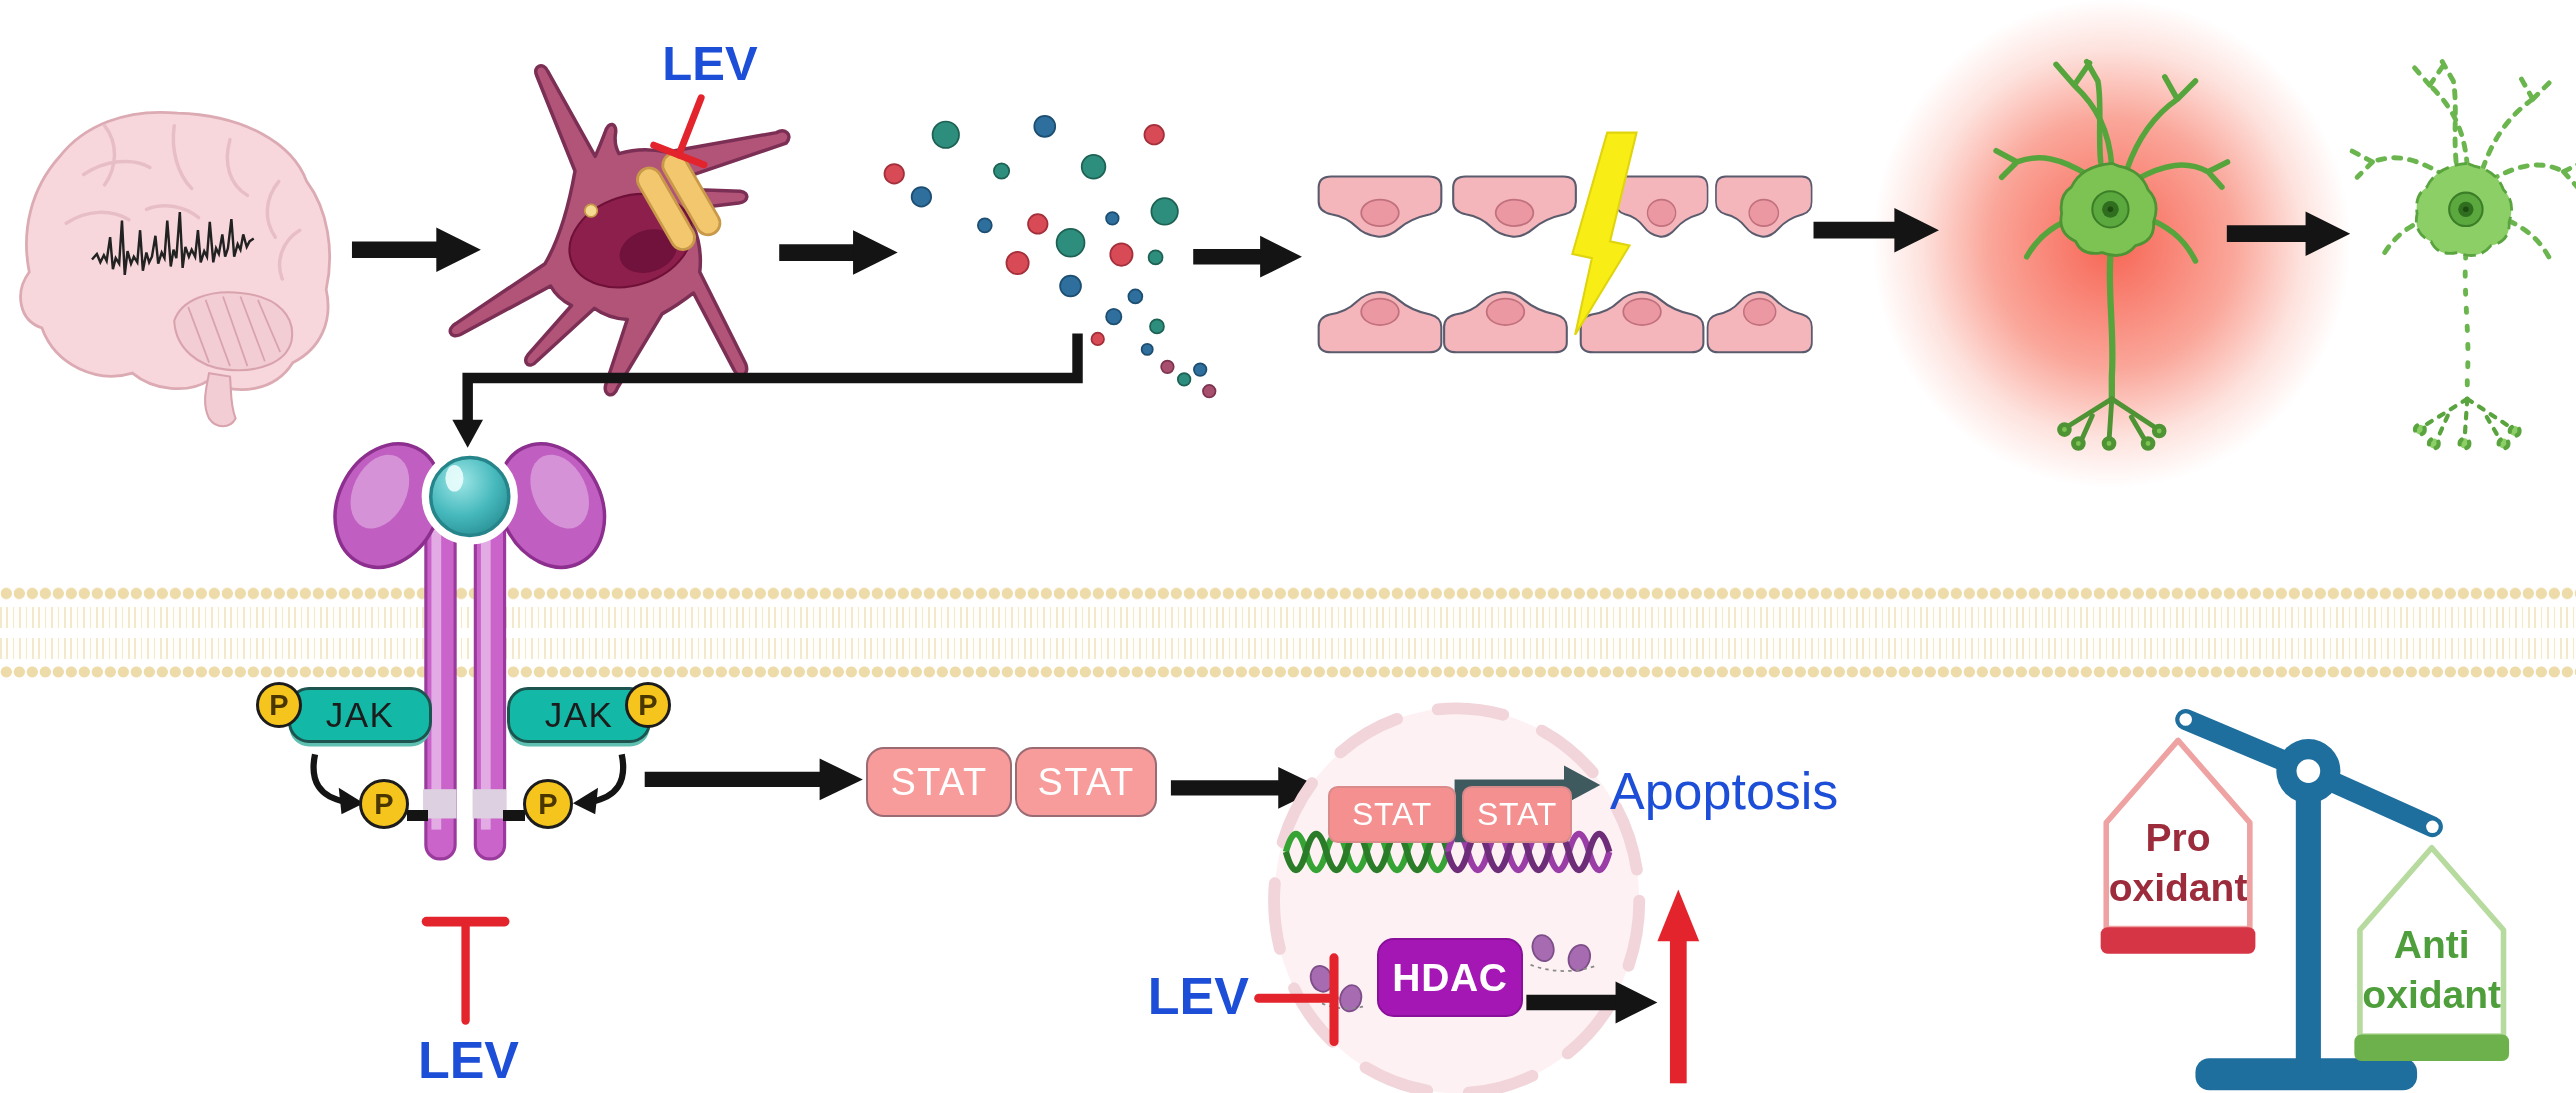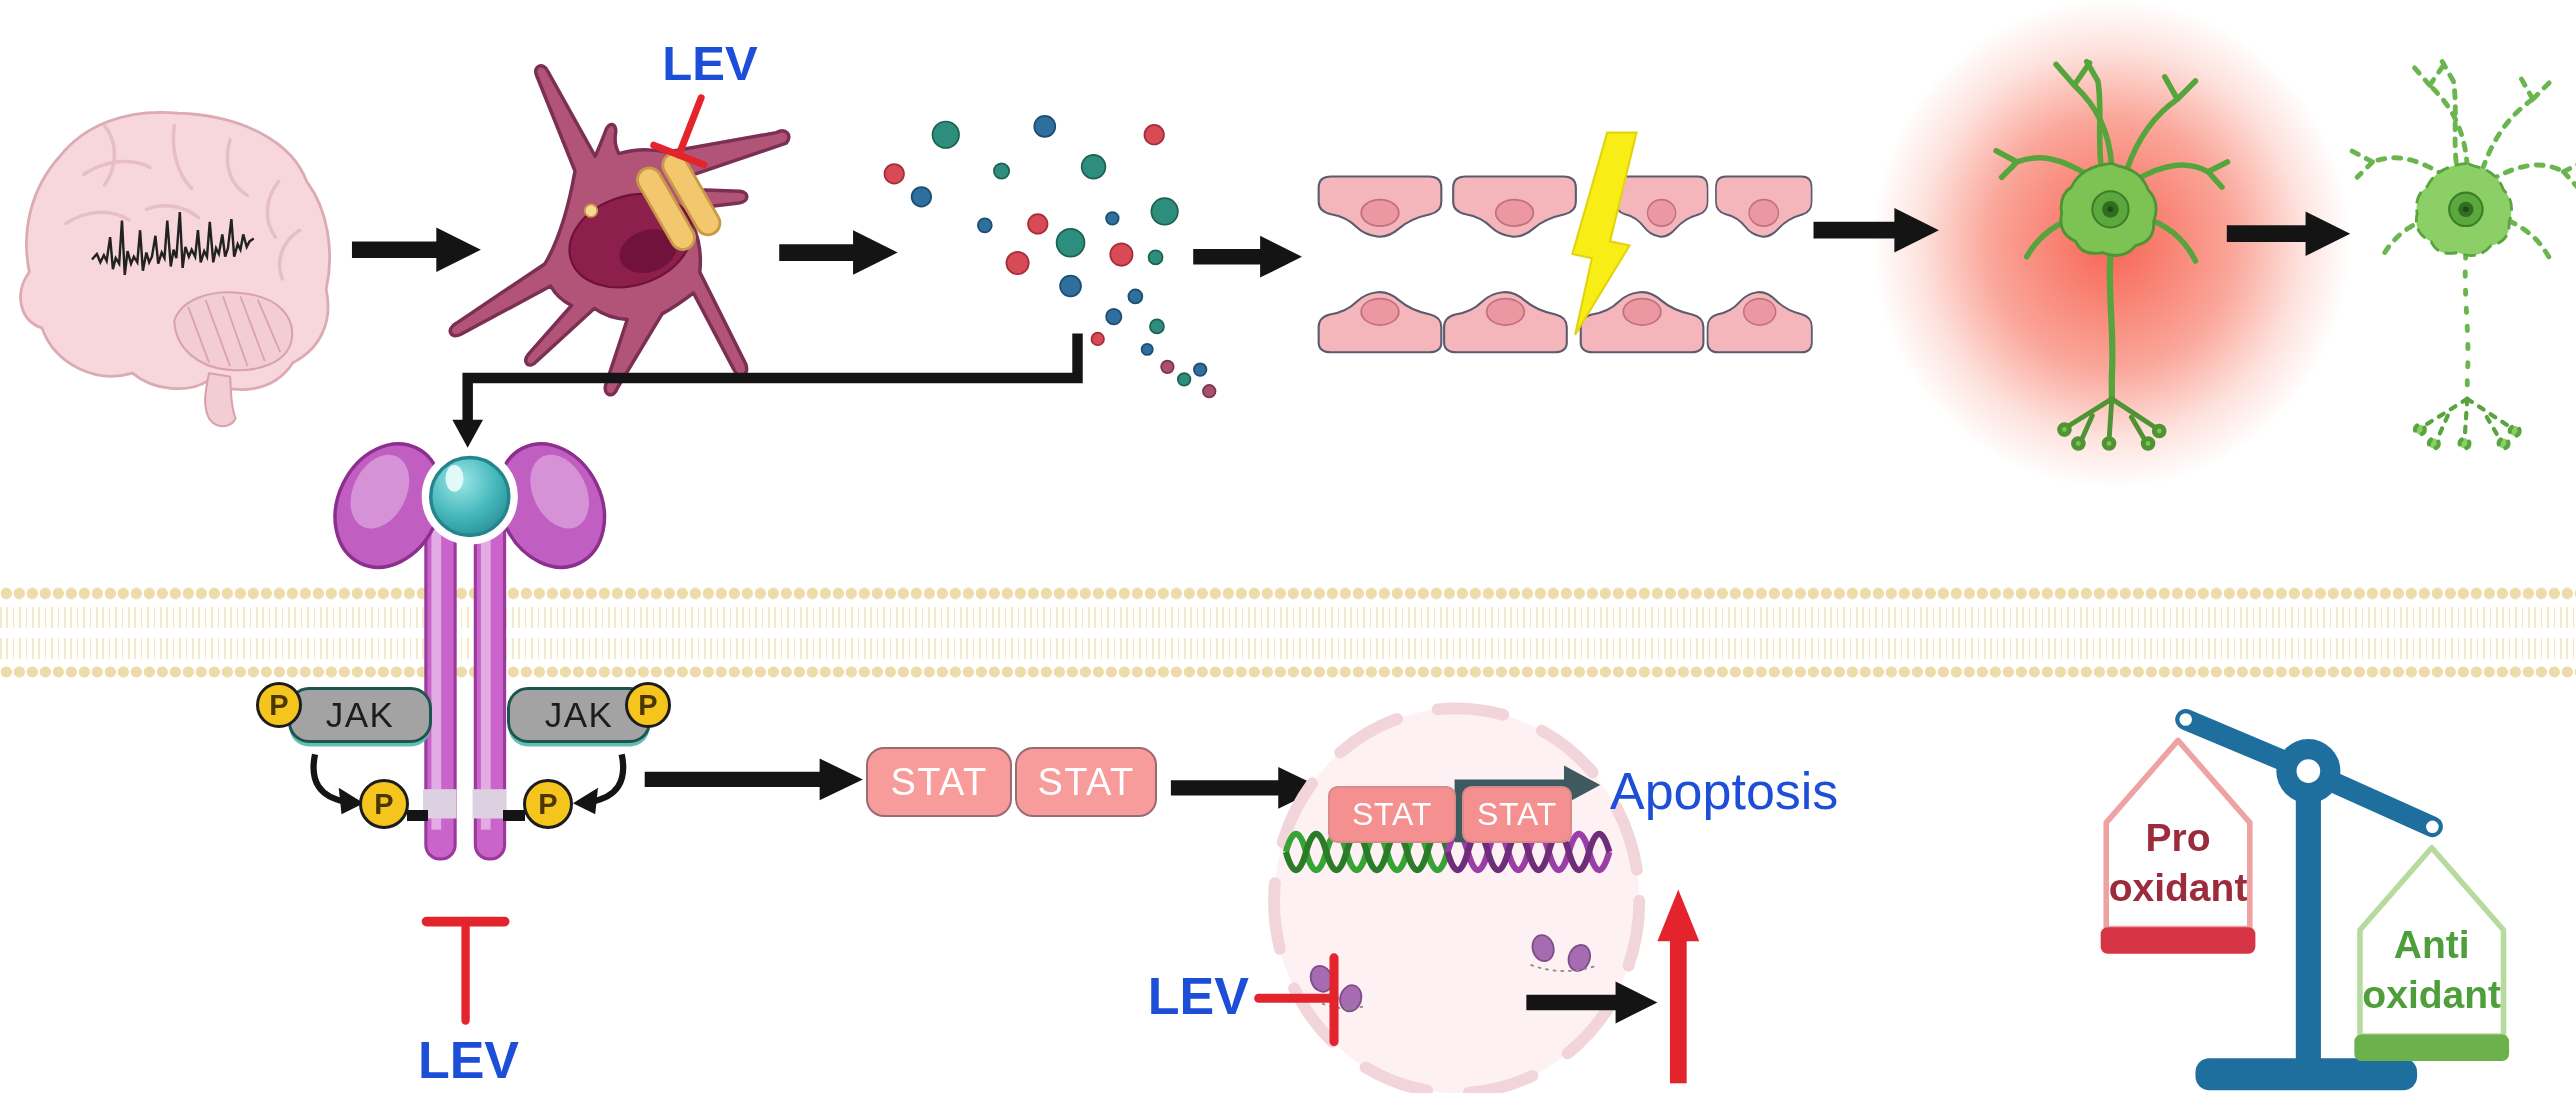--- a/index.html
+++ b/index.html
@@ -11,21 +11,21 @@
                    rgba(250,165,150,.32) 62%,rgba(255,255,255,0) 78%);z-index:1;}
   .membrane{left:0;top:580px;width:2576px;height:105px;z-index:2;}
   .mem-row{height:26.5px;background-image:radial-gradient(circle at 6.3px 13.2px,#eedbaa 0 5.2px,rgba(238,219,170,0) 6px);
            background-size:13px 26.5px;background-repeat:repeat-x;}
   .mem-tails{height:52px;
      background:linear-gradient(to bottom,rgba(255,255,255,0) 0 21px,#ffffff 21px 31px,rgba(255,255,255,0) 31px 52px),
                 repeating-linear-gradient(90deg,#f2e8cb 0 1.7px,#fffefa 1.7px 6.4px);}
   #art{left:0;top:0;z-index:3;}
   .ovl{z-index:4;}
   .box{display:flex;align-items:center;justify-content:center;box-sizing:border-box;}
-  .jak{width:144px;height:56px;background:#a3a3a3;border:3.5px solid #1e5450;border-radius:21px;
+  .jak{width:144px;height:56px;background:#14b8a6;border:3.5px solid #1e5450;border-radius:21px;
        box-shadow:0 4.9px 0 -1.4px #5fc0b2;font-size:35px;color:#1c1c1c;letter-spacing:1.4px;}
   .pcircle{background:#f6c51d;border:3.5px solid #1c1c1c;border-radius:50%;
            font-size:29px;font-weight:700;color:#4a3700;}
   .stat{background:#f79b9b;border:2.1px solid #9b6b74;border-radius:18px;color:#ffffff;
         font-size:38px;letter-spacing:1.4px;}
   .statn{background:#f59090;border:2.1px solid #d98a8a;border-radius:9.8px;color:#fff;
          font-size:32px;letter-spacing:0.7px;}
   .hdac{background:#a517b5;border:2.8px solid #8a0f9a;border-radius:16.7px;color:#ffffff;
         font-size:39px;font-weight:600;letter-spacing:0.7px;}
   .bar{background:#141414;}
@@ -356,18 +356,21 @@
     <span>STAT</span>
     </div>
   <div class="abs ovl box statn" style="left:1462px;top:786px;width:110px;height:57px;">
     <span>STAT</span>
     </div>
 
   <div class="abs ovl apop" style="left:1610px;top:761px;">Apoptosis</div>
 
   <div class="abs ovl lev" style="left:1112px;top:966px;width:137px;font-size:52px;text-align:right;">LEV</div>
 
+  <div class="abs ovl box hdac" style="left:1377px;top:938px;width:146px;height:79px;">
+    <span>HDAC</span>
+    </div>
 
   <div class="abs ovl antiox" style="left:1701px;top:887px;width:376px;">
   </div>
 
 </div>
 
 
 </body></html>

